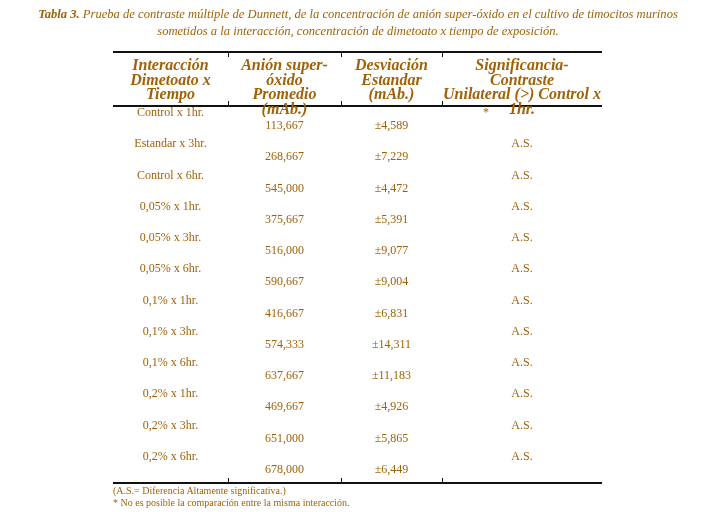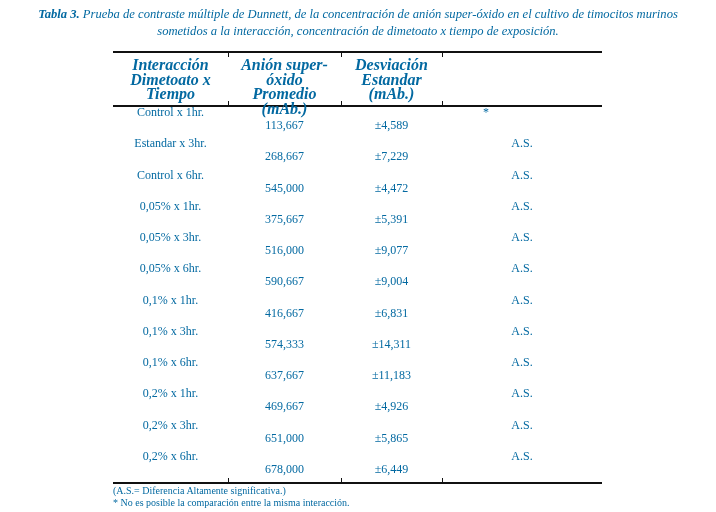--- a/index.html
+++ b/index.html
@@ -2,21 +2,21 @@
 <html><head>
 <meta charset="utf-8">
 <style>
   html, body { margin: 0; padding: 0; background: #fff; }
   .page {
     position: relative;
     width: 716px;
     height: 512px;
     background: #ffffff;
     font-family: "Liberation Serif", "DejaVu Serif", serif;
-    color: #0369a1;
+    color: #a16207;
     overflow: hidden;
   }
 
   
   .caption-line {
     position: absolute;
     left: 0;
     width: 716px;
     text-align: center;
     font-style: italic;
@@ -122,20 +122,23 @@
 
     <div class="hcell hc1">Interacción
 Dimetoato x
 Tiempo</div>
     <div class="hcell hc2">Anión super-
 óxido
 Promedio (mAb.)</div>
     <div class="hcell hc3">Desviación
 Estandar
 (mAb.)</div>
+    <div class="hcell hc4">Significancia- Contraste
+Unilateral (&gt;) Control x
+1hr.</div>
 
     <div class="tbody">
         <div class="trow">
           <div class="tcell c1">Control x 1hr.</div>
           <div class="tcell c2">113,667</div>
           <div class="tcell c3">±4,589</div>
           <div class="tcell c4 star">*</div>
         </div>
         <div class="trow">
           <div class="tcell c1">Estandar x 3hr.</div>

